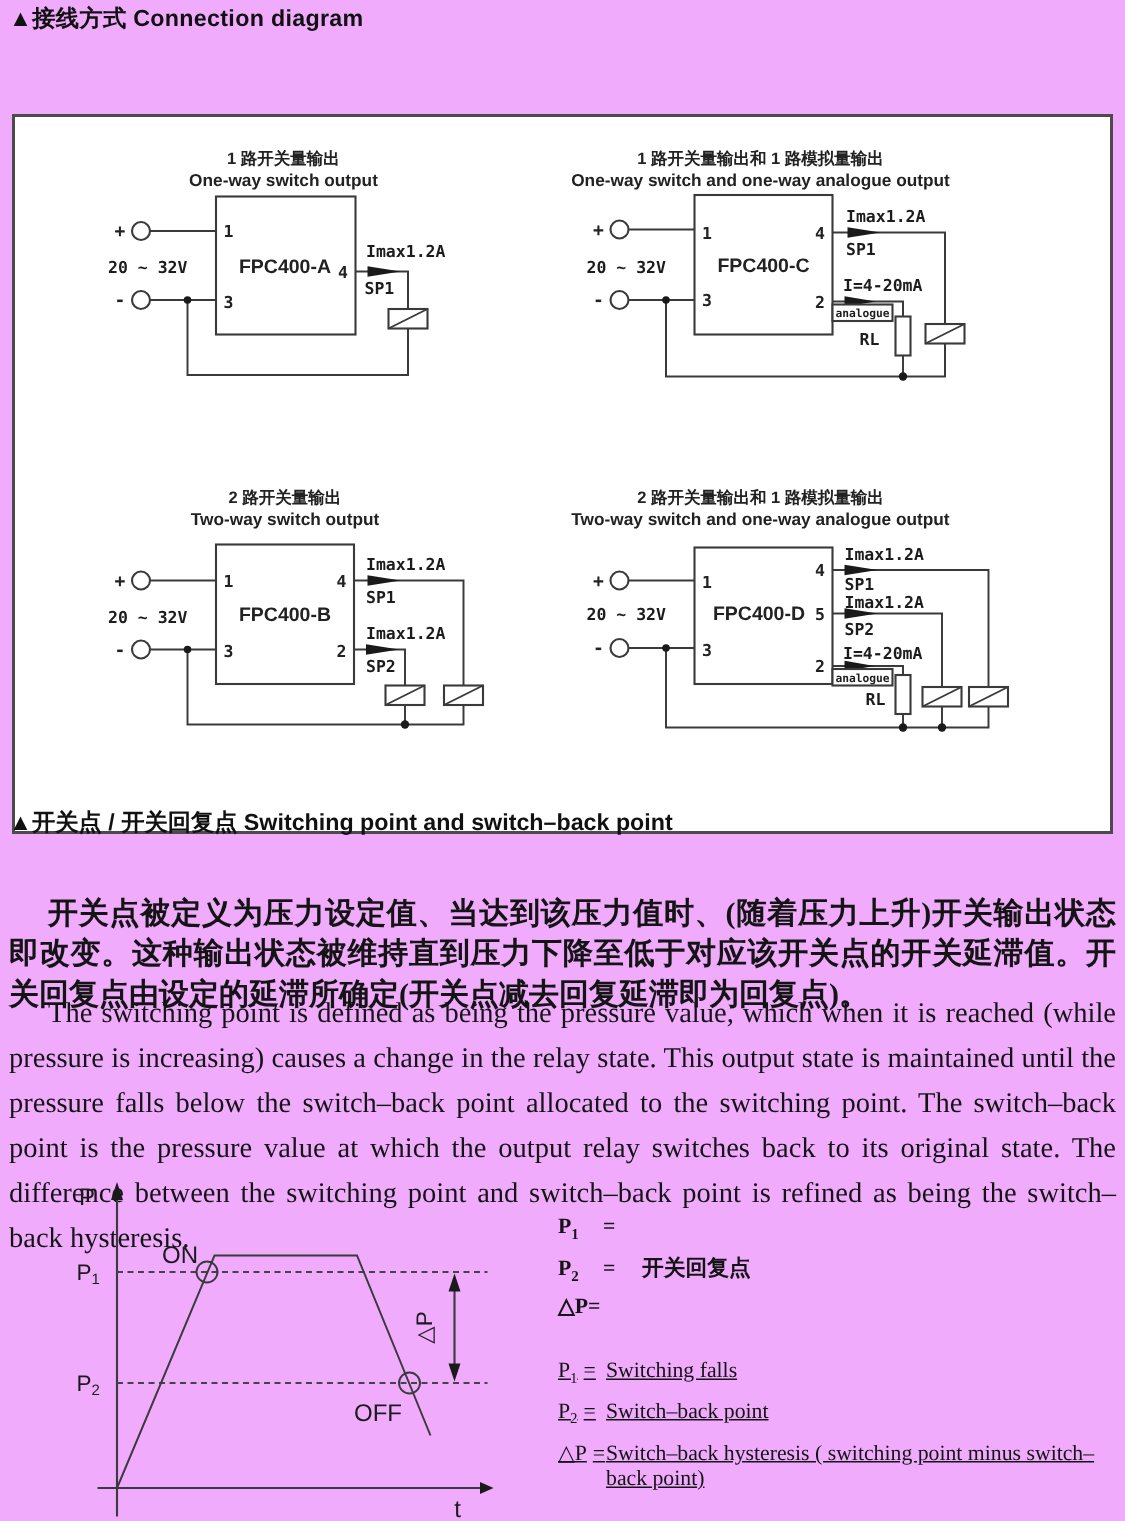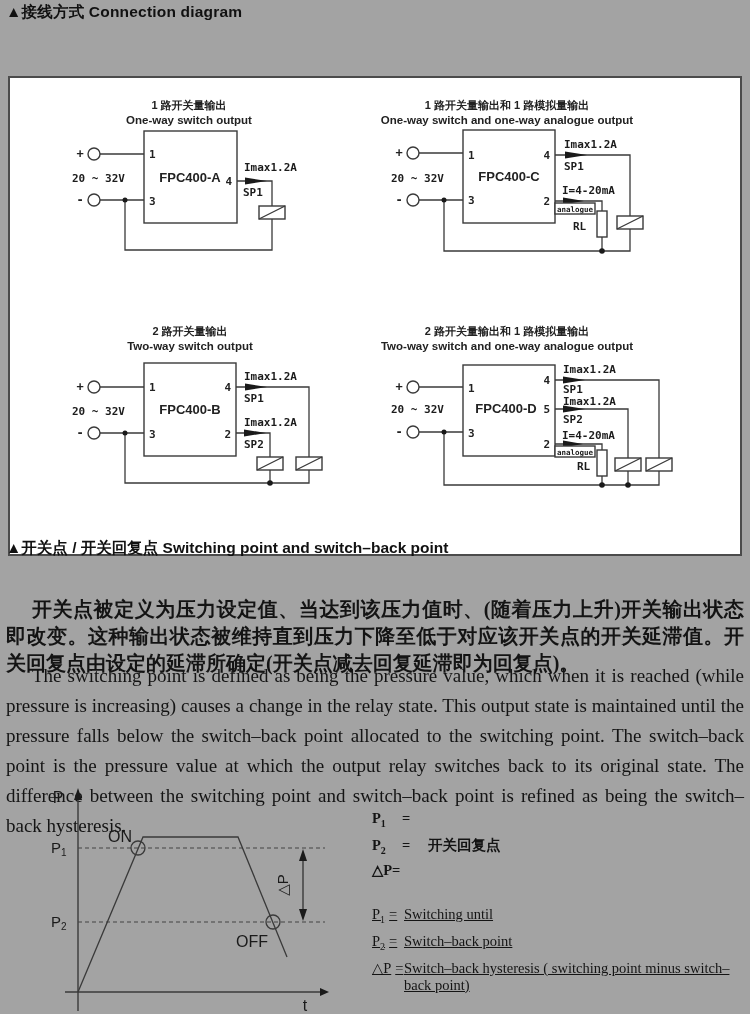--- a/index.html
+++ b/index.html
@@ -1,16 +1,16 @@
 <!DOCTYPE html>
 <html><head>
 <meta charset="utf-8">
 <style>
   html,body{margin:0;padding:0;background:#ffffff;}
-  .page{position:relative;width:750px;height:1014px;background:#a3a3a3;overflow:hidden;
+  .page{position:relative;width:750px;height:1014px;background:#f0abfc;overflow:hidden;
         font-family:"Liberation Sans",sans-serif;color:#1a1a1a;}
   .abs{position:absolute;}
   .h1{left:6px;top:2px;font:bold 15.5px "Liberation Sans",sans-serif;color:#111;letter-spacing:.2px;}
   .panel{left:8px;top:56px;width:730px;height:476px;border:2px solid #4b4b4b;background:#fff;margin-top:20px;}
   .h2{left:6px;top:538px;font:bold 15.5px "Liberation Sans",sans-serif;color:#111;}
   .para{left:6px;width:738px;text-align:justify;color:#141414;
         font-family:"Liberation Serif",serif;}
   .para-zh{top:576px;font-size:20px;line-height:27px;text-indent:26px;font-weight:700;}
   .para-en{top:642px;font-size:19px;line-height:30px;text-indent:26px;}
   
@@ -261,21 +261,21 @@
     </div>
     <div class="lrow">
       <span class="sym"><span>△P</span><sub></sub><span class="eq-tight">=</span></span>
       <span class="eq"></span>
     </div>
   </div>
 
   <div class="abs legend legend-en">
     <div class="lrow">
       <span class="sym"><span>P</span><sub>1</sub><span class="eq-inline">=</span></span>
-      <span class="lbl">Switching until</span>
+      <span class="lbl">Switching falls</span>
     </div>
     <div class="lrow">
       <span class="sym"><span>P</span><sub>2</sub><span class="eq-inline">=</span></span>
       <span class="lbl">Switch–back point</span>
     </div>
     <div class="lrow">
       <span class="sym"><span>△P</span><sub></sub><span class="eq-inline">=</span></span>
       <span class="lbl">Switch–back hysteresis ( switching point minus switch–back point)</span>
     </div>
   </div>

